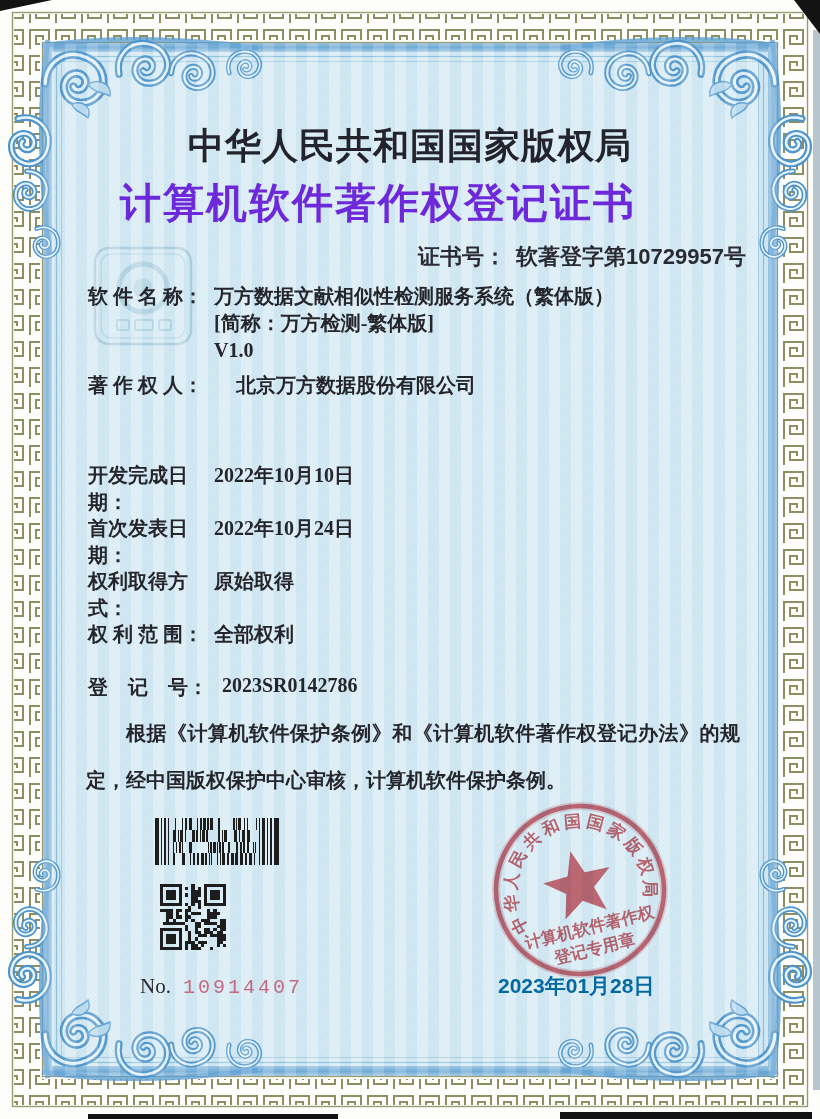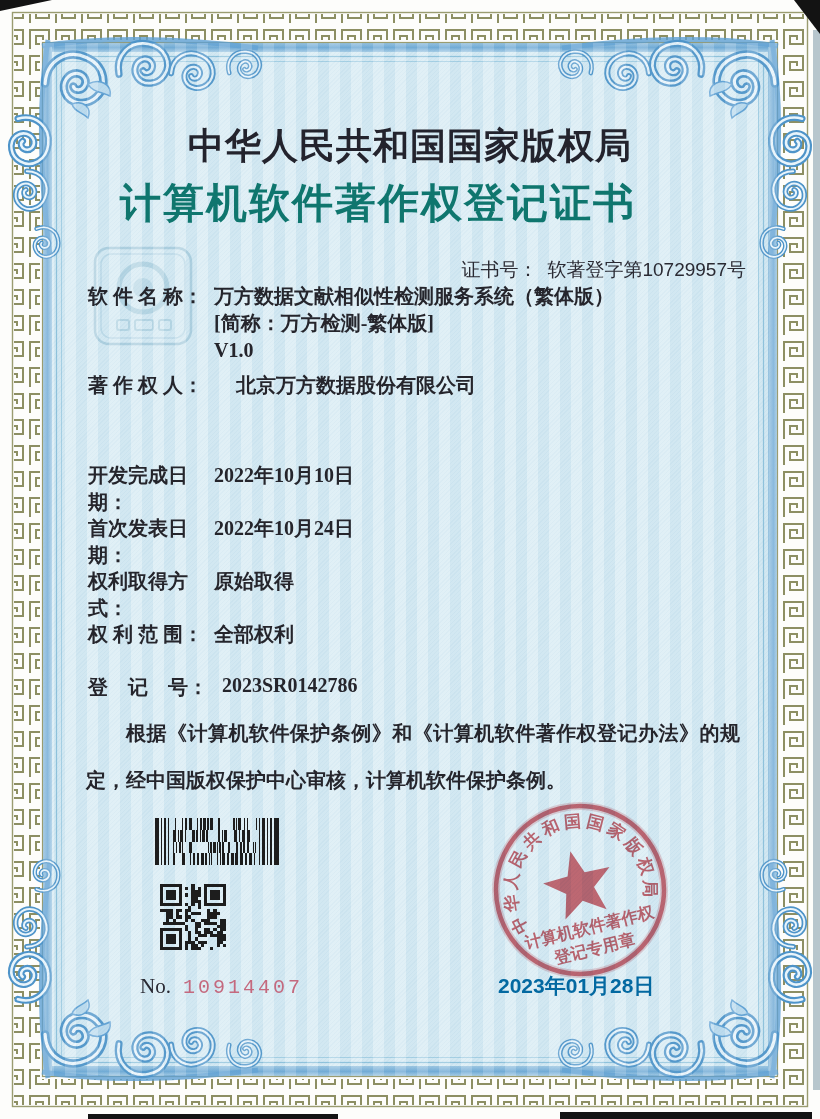--- a/index.html
+++ b/index.html
@@ -31,24 +31,24 @@
 
   .content{position:absolute;left:0;top:0;width:820px;height:1119px;color:#26262e;}
   .issuer{
     position:absolute;left:0;top:122px;width:820px;text-align:center;
     font-family:"Liberation Serif",serif;font-weight:bold;font-size:36px;
     letter-spacing:1px;color:#23232d;
   }
   .cert-title{
     position:absolute;left:0;top:176px;width:756px;text-align:center;
     font-family:"Liberation Serif",serif;font-weight:bold;font-size:41px;
-    letter-spacing:2px;color:#0f766e;
+    letter-spacing:2px;color:#6d28d9;
   }
   .certno-line{
-    position:absolute;right:74px;top:242px;font-size:19px;font-weight:normal;color:#2a2a33;margin-top:15px;
+    position:absolute;right:74px;top:242px;font-size:22px;font-weight:bold;color:#2a2a33;
   }
   .certno-line .lbl{margin-right:10px;}
   .fieldrow{position:absolute;left:88px;display:flex;font-size:20px;font-weight:bold;color:#25252c;font-family:Liberation Serif, serif;}
   .fieldrow .flabel{width:126px;flex:0 0 126px;}
   .name-row{top:283px;}
   .name-lines div{line-height:27px;}
   .owner-row{top:372px;gap:22px;}
   .r0{top:462px;} .r1{top:515px;} .r2{top:568px;} .r3{top:621px;} .r4{top:674px;gap:8px;}
   .statement{
     position:absolute;left:86px;top:710px;width:654px;

